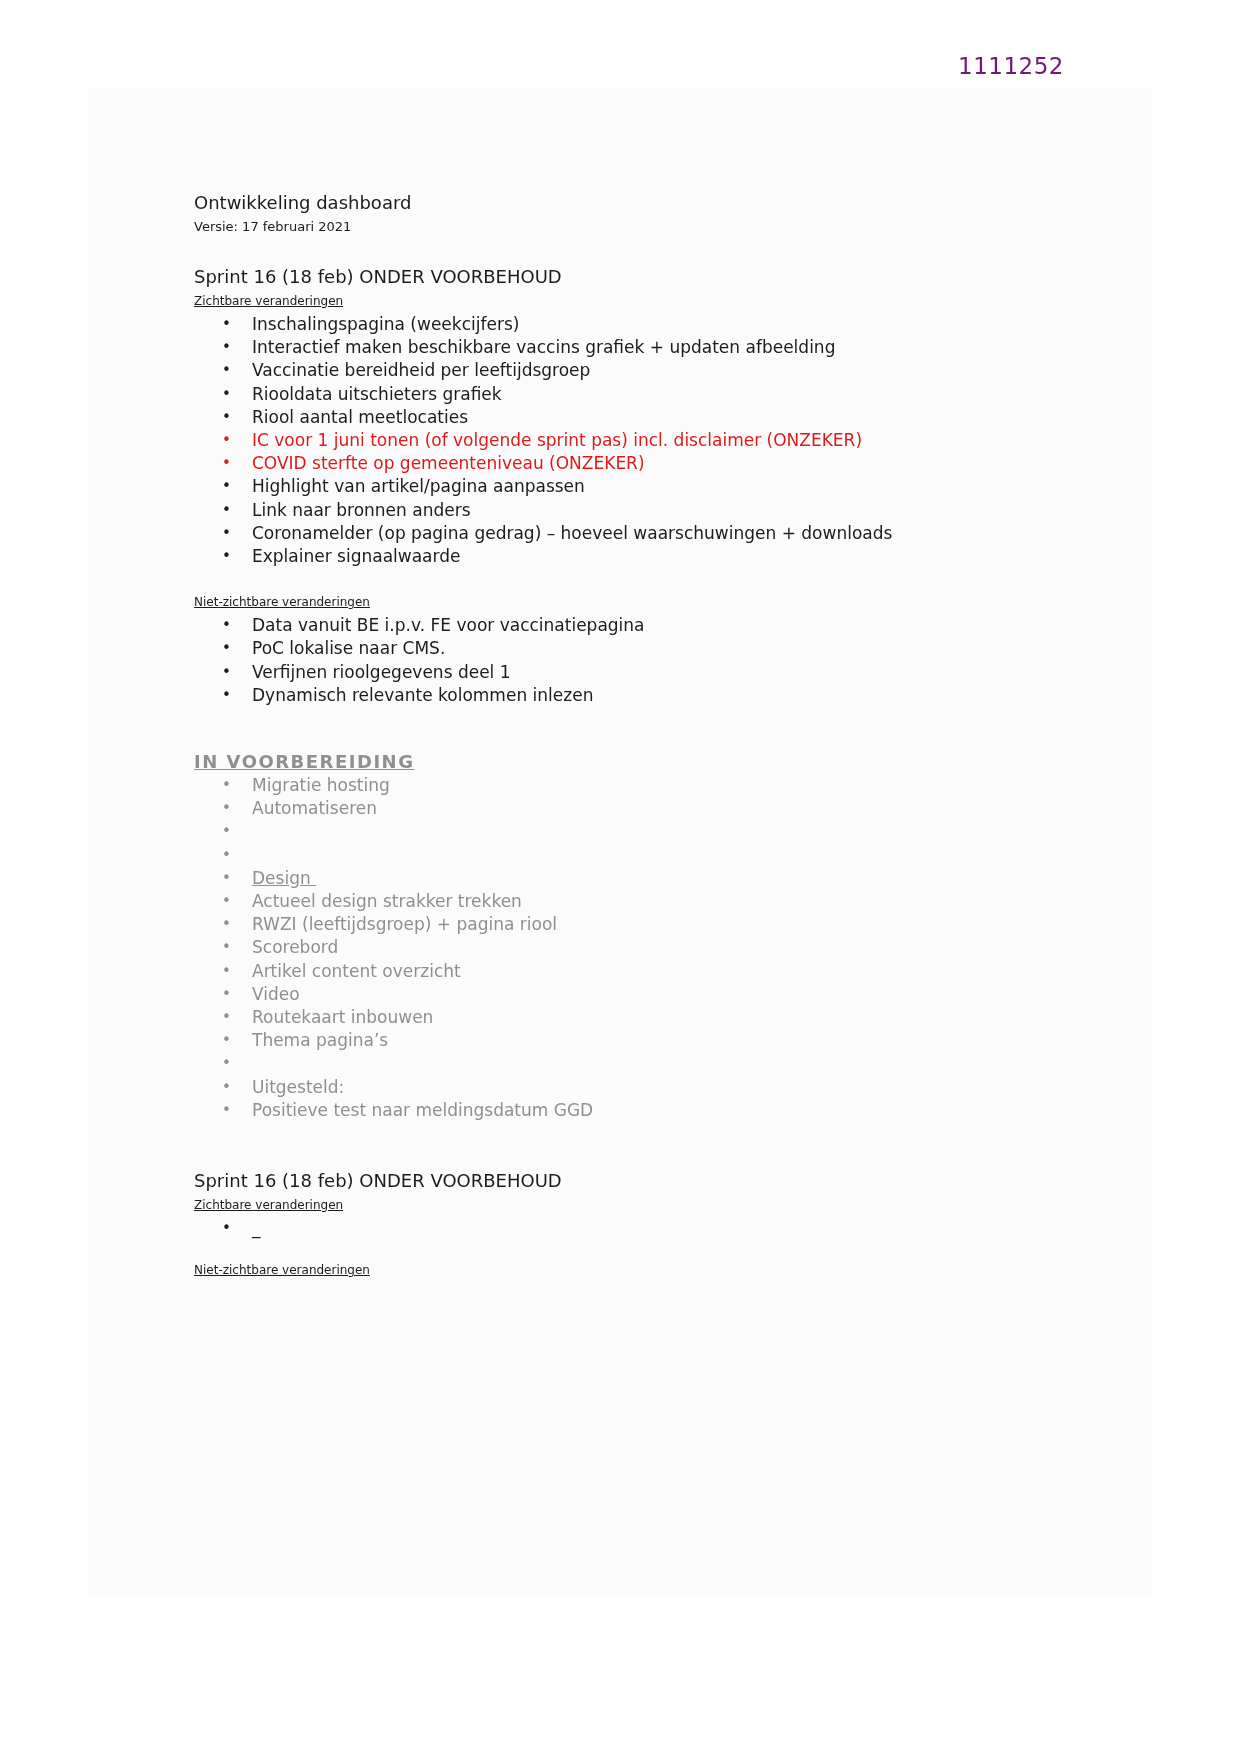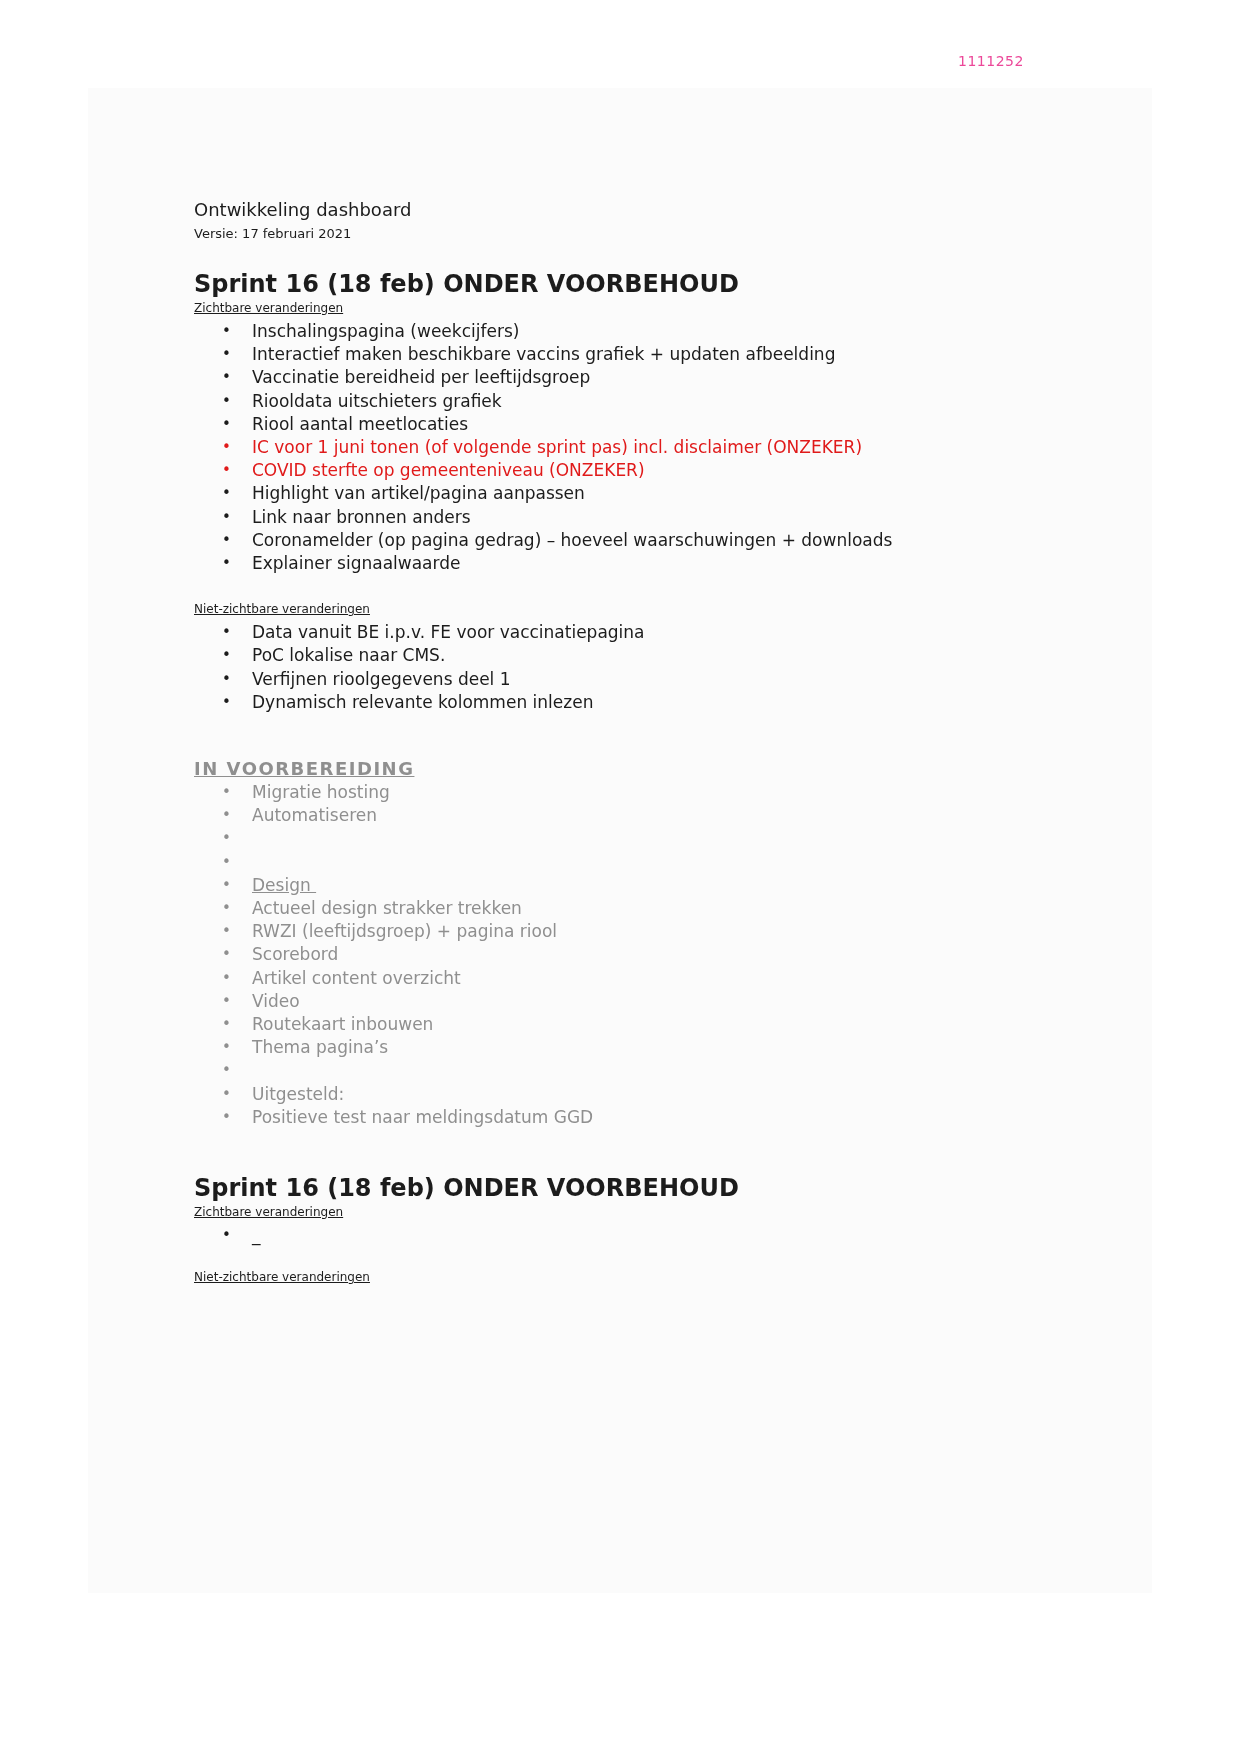--- a/index.html
+++ b/index.html
@@ -8,30 +8,30 @@
     font-family:"DejaVu Sans","Liberation Sans",sans-serif;
     color:var(--ink,#1c1c1c);
     -webkit-font-smoothing:antialiased;
   }
   .scan-area{
     position:absolute;left:88px;top:88px;width:1064px;height:1505px;
     background:var(--scan,#fbfbfb);
   }
   .page-number{
     position:absolute;top:53px;left:958px;
-    font-size:14px;letter-spacing:0.5px;color:#ec4899;
+    font-size:23px;letter-spacing:0.5px;color:#701a75;
   }
   .content{
-    position:absolute;left:194px;top:198px;width:760px;
+    position:absolute;left:194px;top:191px;width:760px;
     font-size:17px;line-height:23.2px;
   }
   .doc-title{font-size:18px;line-height:24px;}
   .version-line{font-size:13px;line-height:24px;}
   .section-heading{
-    font-size:24px;line-height:24px;font-weight:bold;margin-top:26px;
+    font-size:18px;line-height:24px;font-weight:normal;margin-top:26px;
   }
   .section-subheading{
     font-size:12px;line-height:24px;text-decoration:underline;
   }
   .subheading-gap{margin-top:22px;}
   ul.bullets{
     list-style:none;margin:0;padding:0;
   }
   ul.bullets li{
     position:relative;padding-left:58px;min-height:23.2px;

